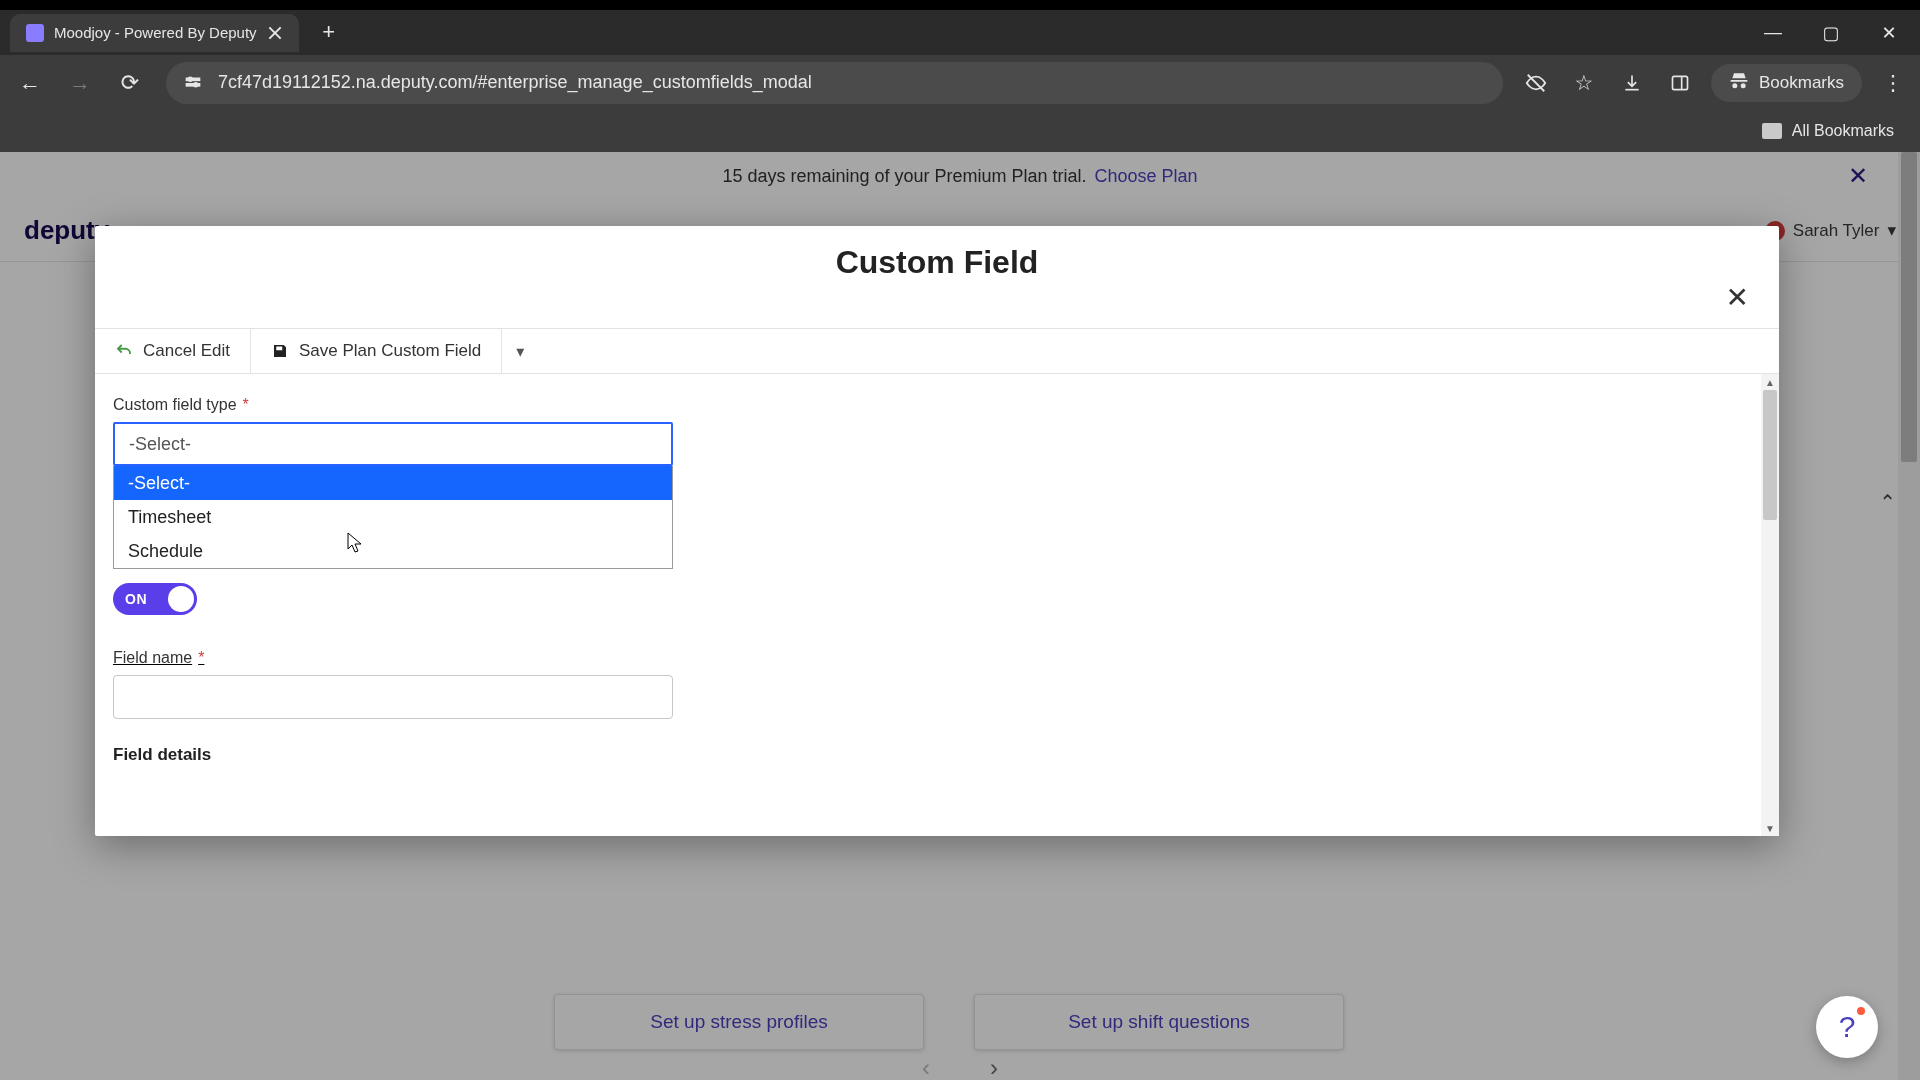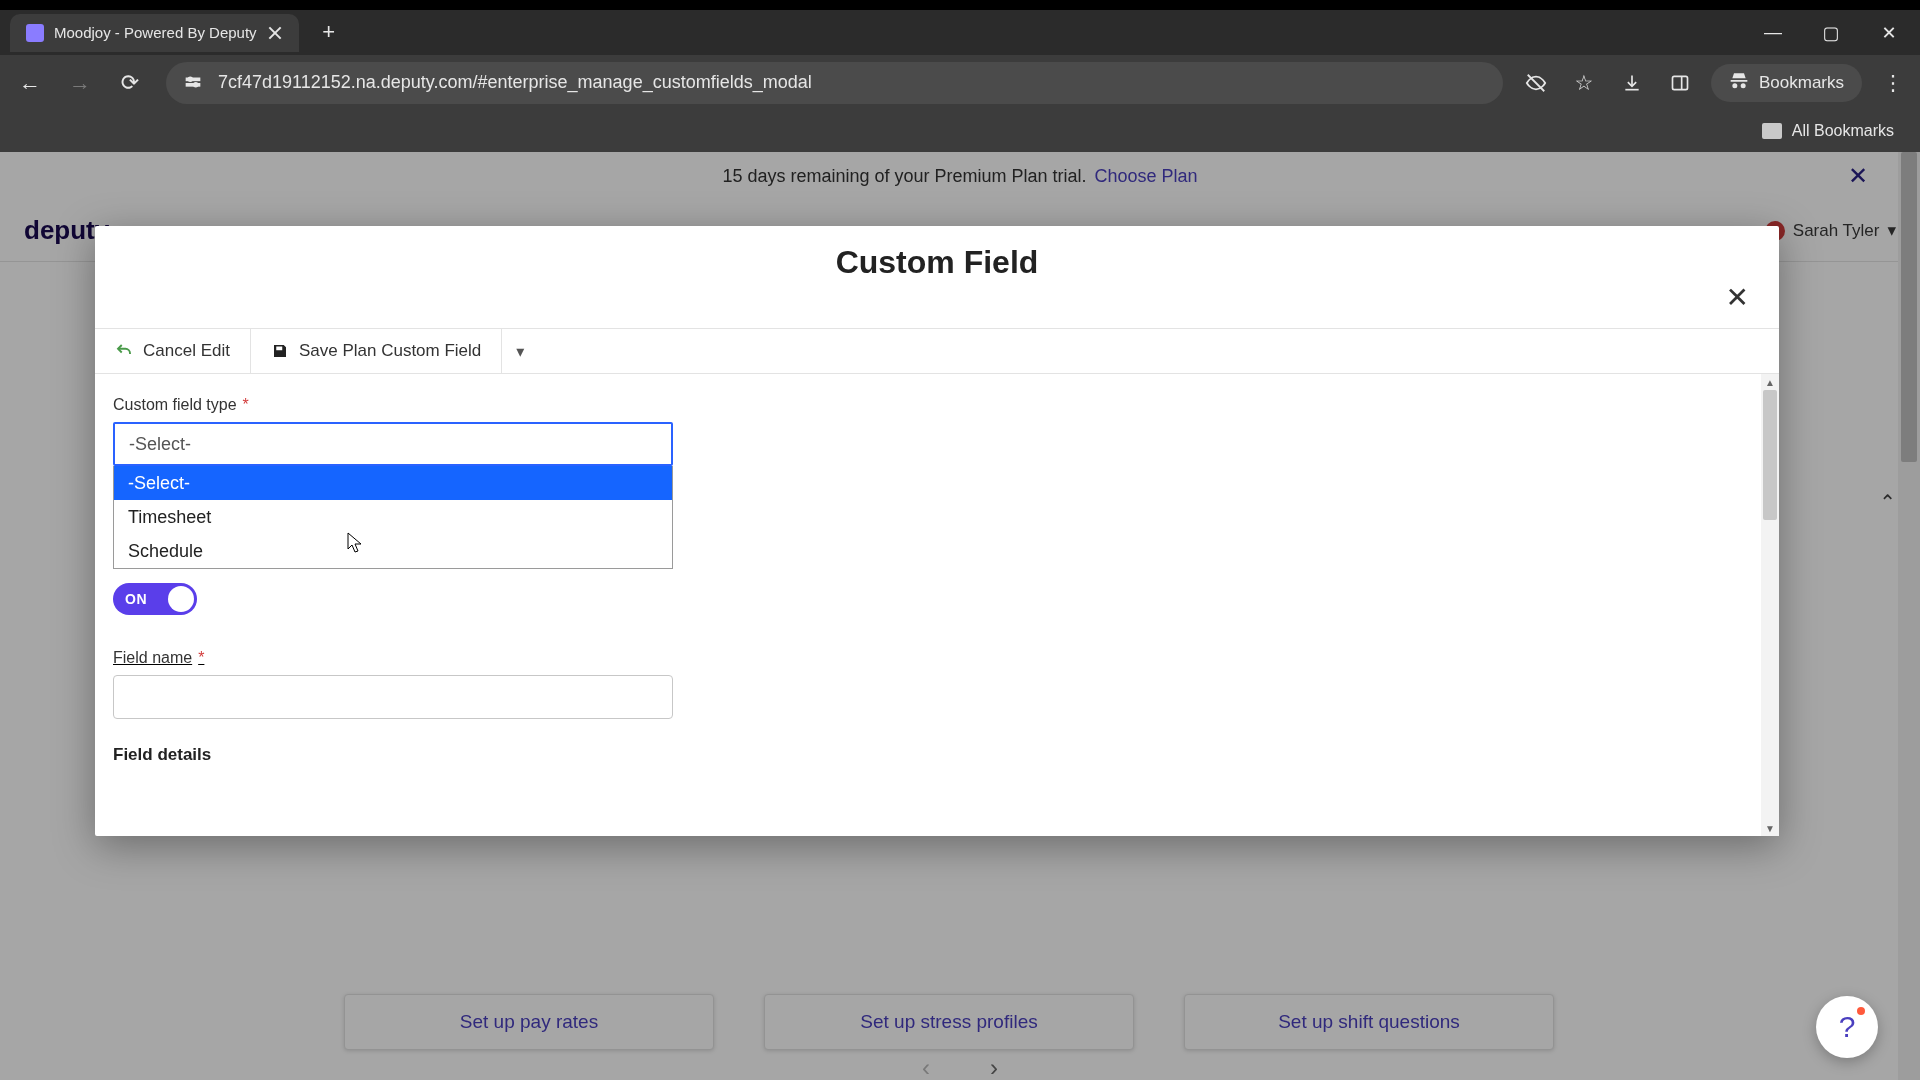--- a/index.html
+++ b/index.html
@@ -197,21 +197,20 @@
     <div class="user-chip">
       <span class="badge"></span>
       <span>Sarah Tyler</span>
       <span>▾</span>
     </div>
   </div>
 
   <span class="bg-right-caret">⌃</span>
 
   <div class="bg-cards">
-    <div class="bg-card-btn">Set up pay rates</div>
     <div class="bg-card-btn">Set up stress profiles</div>
     <div class="bg-card-btn">Set up shift questions</div>
   </div>
   <div class="bg-pager">
     <span style="color:#bbb">‹</span>
     <span>›</span>
   </div>
 
   <div class="viewport-scrollbar">
     <div class="thumb"></div>

